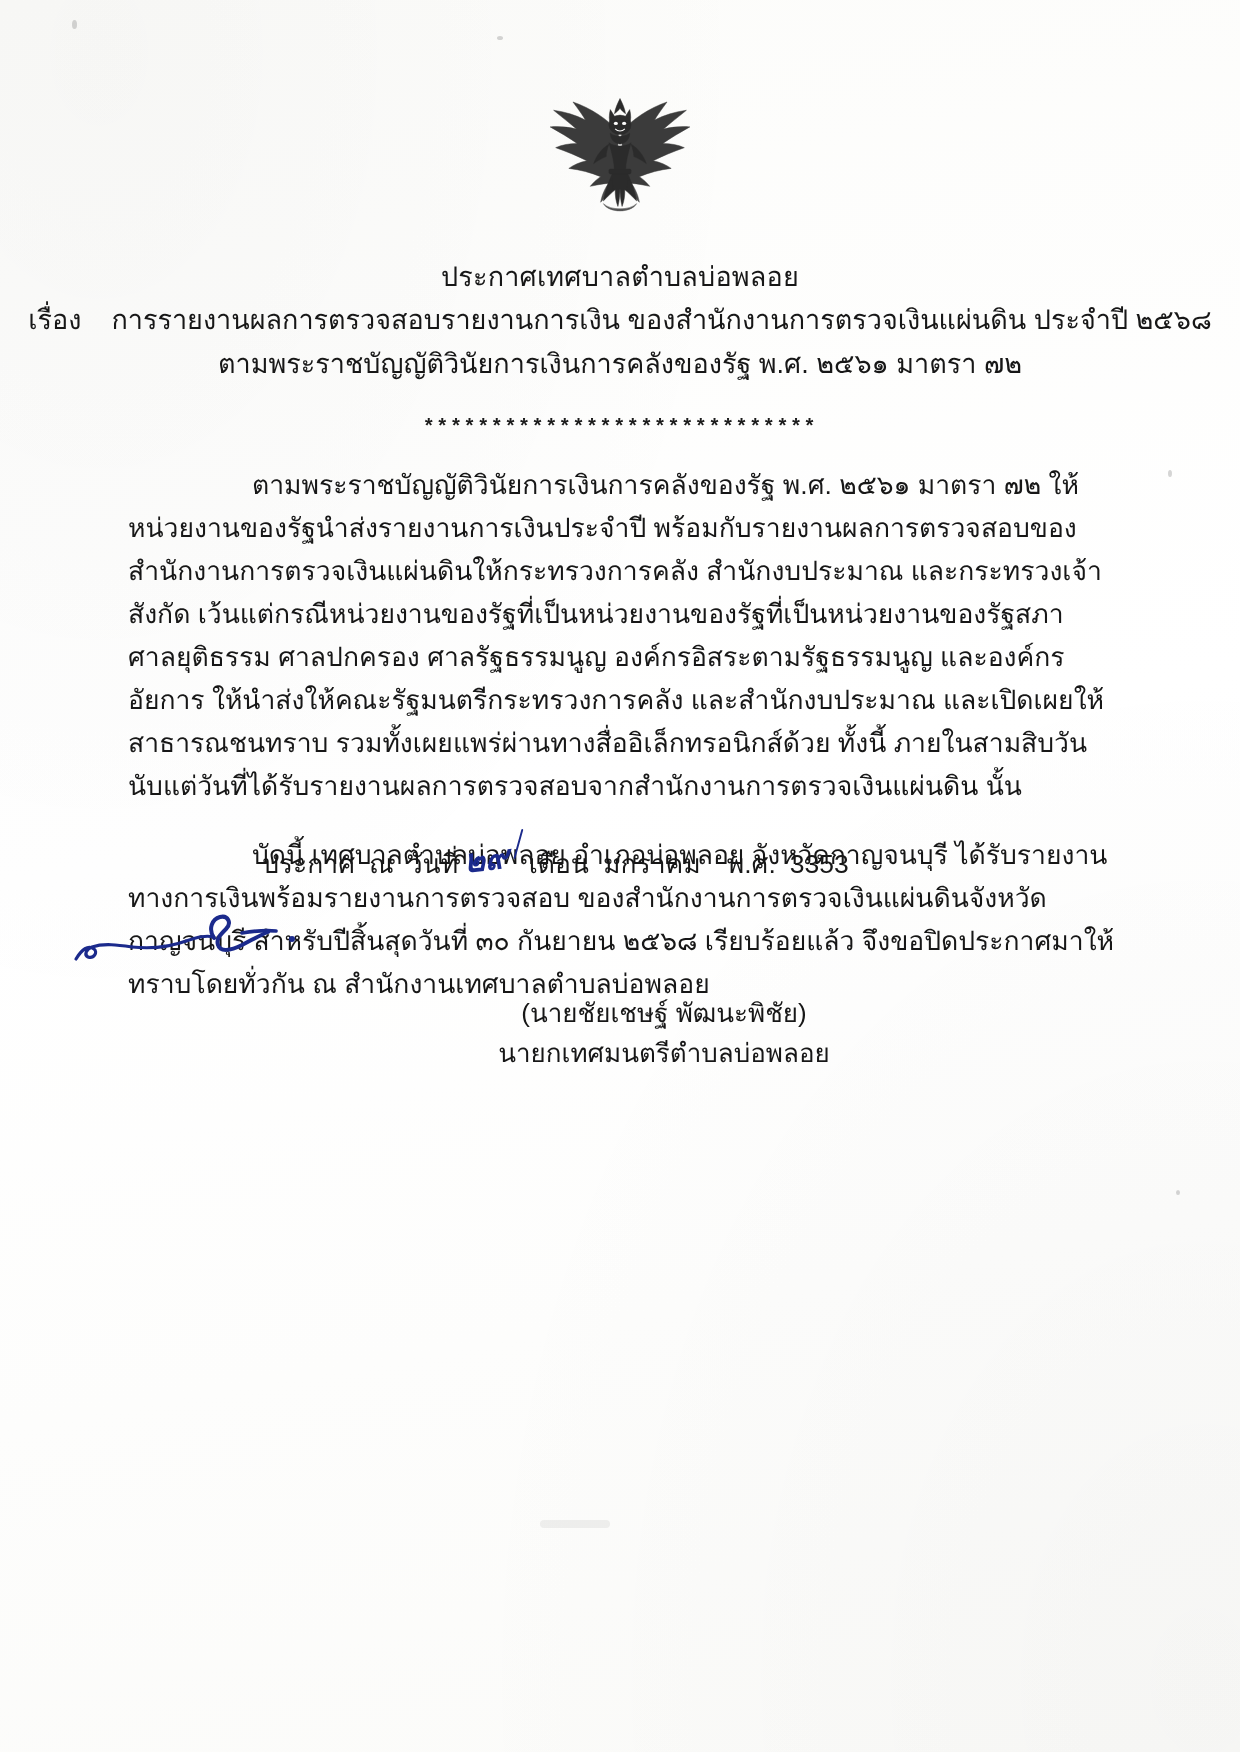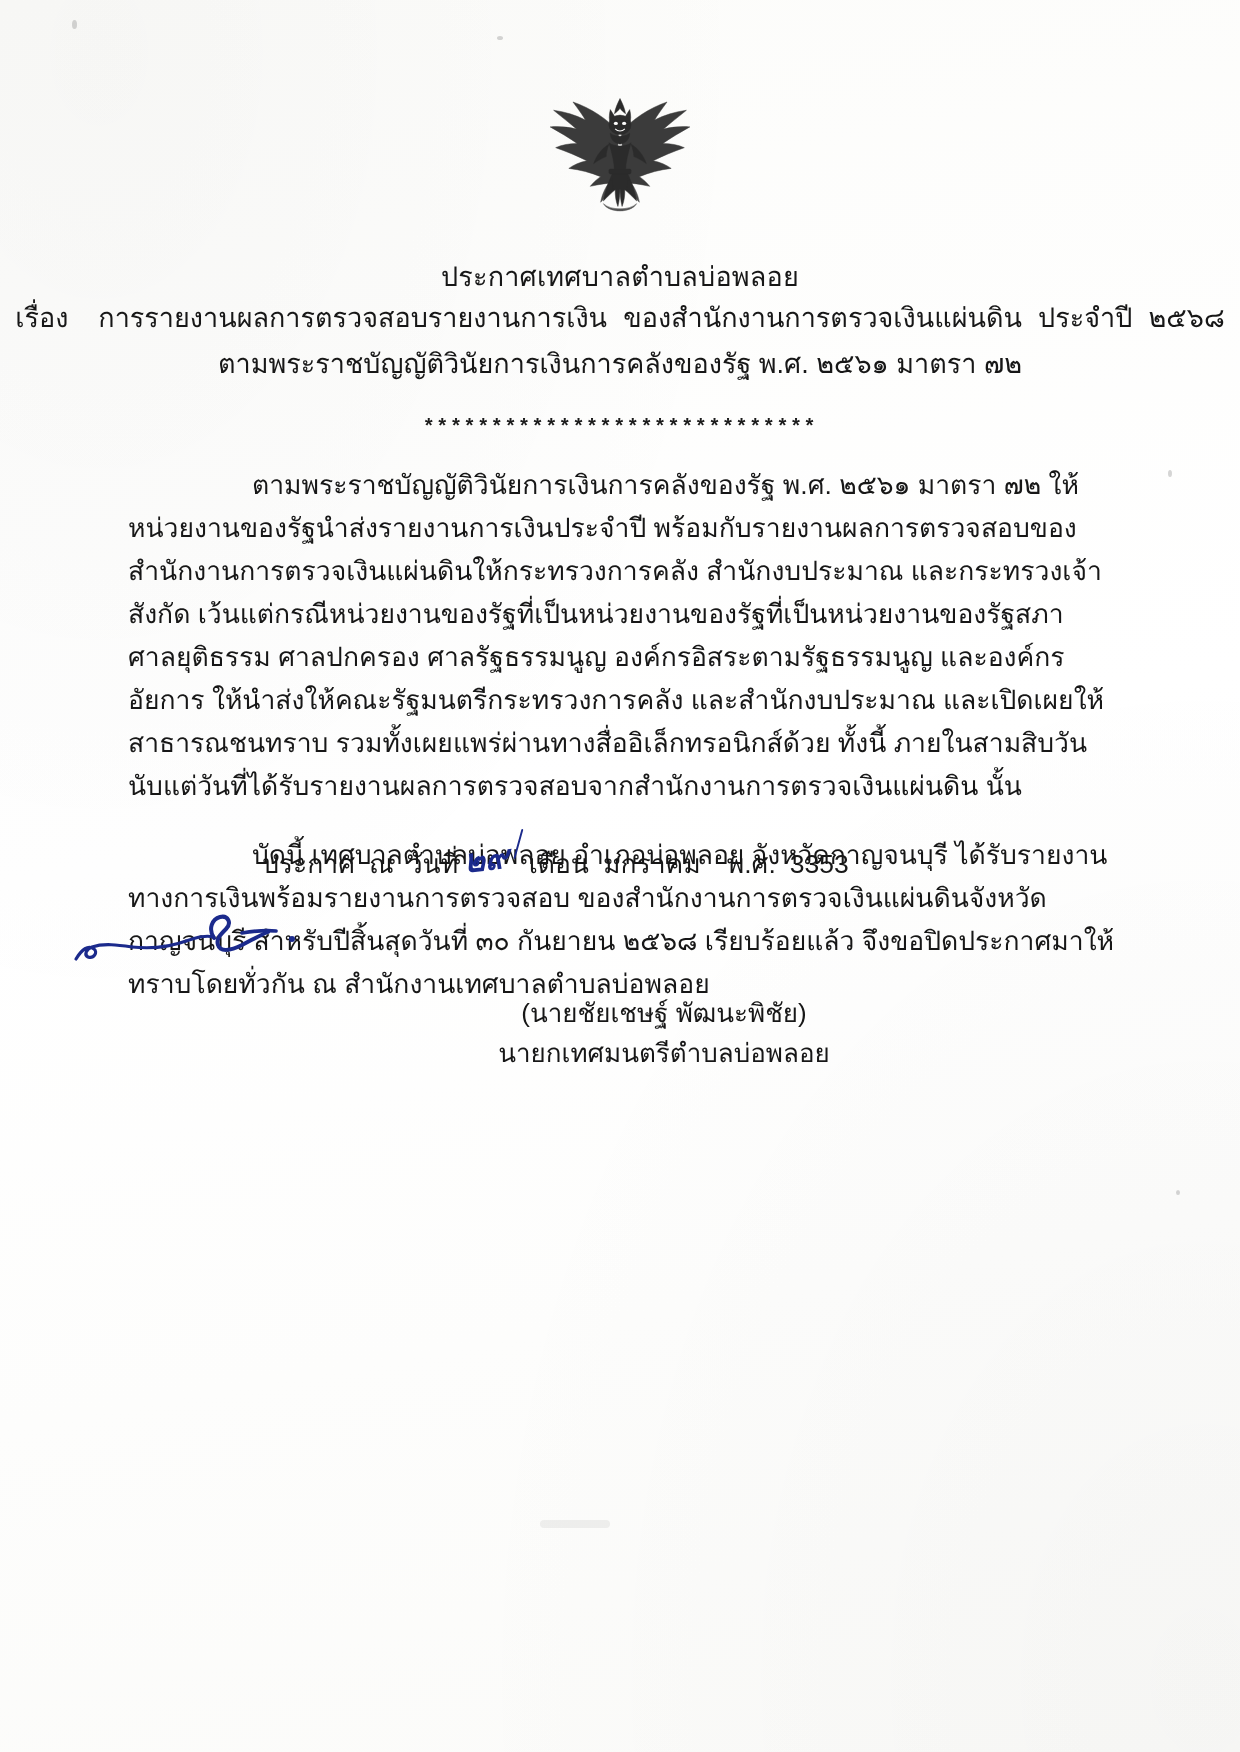--- a/index.html
+++ b/index.html
@@ -64,21 +64,20 @@
     font-size: 27px;
     line-height: 42px;
     letter-spacing: 0.2px;
     color: #171717;
   }
   .subject-line {
     font-size: 27px;
     line-height: 44px;
     color: #171717;
     white-space: nowrap;
-    font-family: Liberation Mono, monospace;
   }
   .subject-label {
     margin-right: 30px;
   }
   .act-line {
     font-size: 27px;
     line-height: 44px;
     color: #171717;
   }
   .stars {

